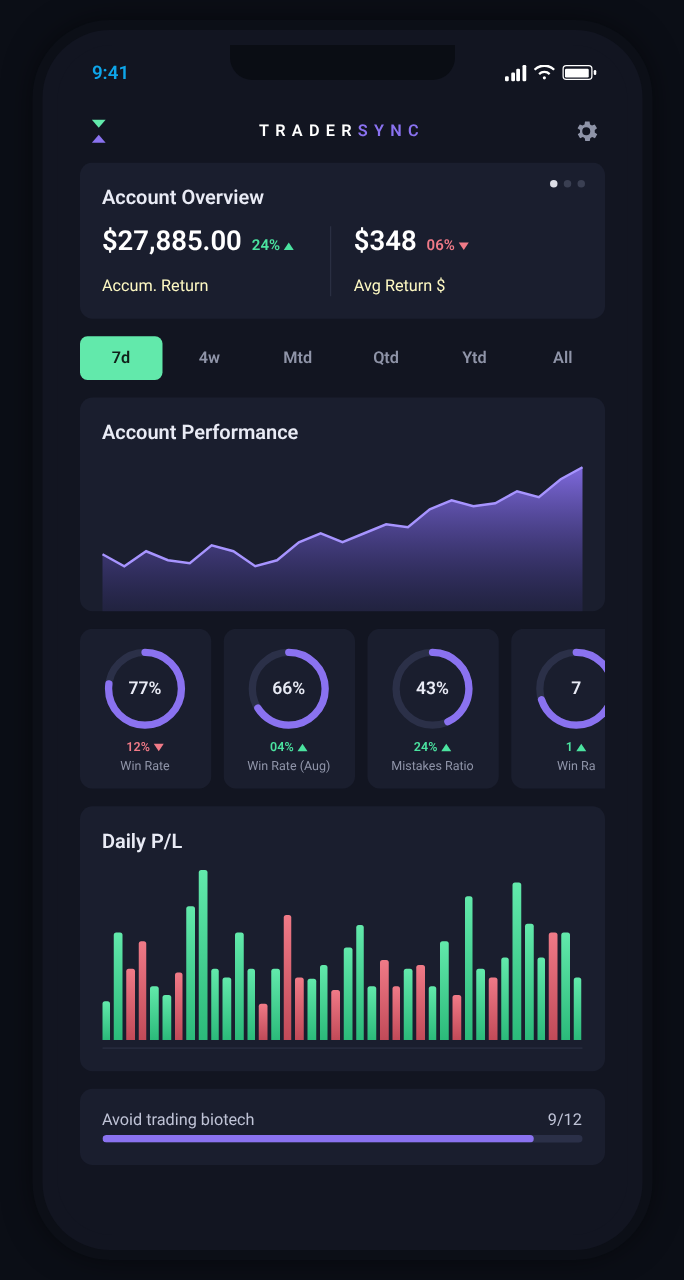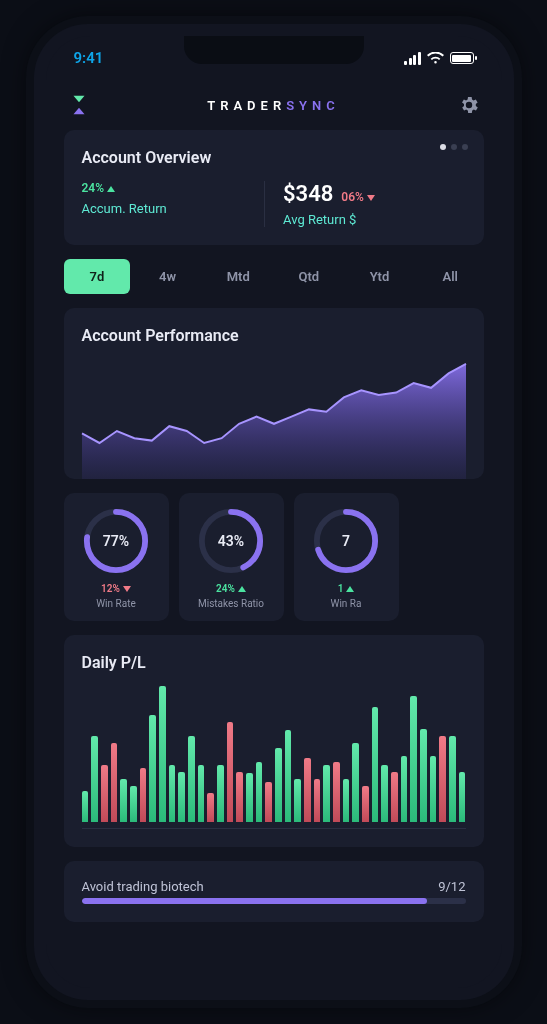--- a/index.html
+++ b/index.html
@@ -99,21 +99,21 @@
   .card h3 { font-size: 16px; font-weight: 600; color: #e9ebf5; margin-bottom: 14px; }
   .overview-row{ display:flex; }
   .overview-col{ flex:1; }
   .overview-col:last-child{ padding-left:18px; border-left:1px solid #2a2f42;}
   .big-val { font-size: 22px; font-weight: 600; color: #fff; display:flex; align-items:baseline; gap:8px;}
   .pct { font-size: 12px; font-weight:600;}
   .pct.up { color: #4be3a0; }
   .pct.down { color: #f07a87; }
   .tri-up{ width:0;height:0;border-left:4px solid transparent;border-right:4px solid transparent;border-bottom:6px solid currentColor;display:inline-block;margin-left:3px;}
   .tri-down{ width:0;height:0;border-left:4px solid transparent;border-right:4px solid transparent;border-top:6px solid currentColor;display:inline-block;margin-left:3px;}
-  .sublabel { font-size: 13px; color: #5eead4; margin-top: 6px; }
+  .sublabel { font-size: 13px; color: #fef9c3; margin-top: 16px; }
 
   .range-tabs {
     display: flex;
     gap: 4px;
     padding: 0 0;
     margin-bottom: 14px;
     align-items: center;
     justify-content: space-between;
   }
   .range-tab {
@@ -205,20 +205,21 @@
         <div class="card">
           <div class="page-dots">
             <span class="active"></span>
               <span></span>
               <span></span>
           </div>
           <h3>Account Overview</h3>
           <div class="overview-row">
             <div class="overview-col">
               <div class="big-val">
+                <span>$27,885.00</span>
                 <span class="pct up"><span>24%</span><i class="tri-up"></i></span>
               </div>
               <div class="sublabel">Accum. Return</div>
             </div>
             <div class="overview-col">
               <div class="big-val">
                 <span>$348</span>
                 <span class="pct down"><span>06%</span><i class="tri-down"></i></span>
               </div>
               <div class="sublabel">Avg Return $</div>
@@ -260,20 +261,31 @@
         </svg>
         <div class="ring-txt">77%</div>
       </div>
       <div class="gauge-pct pct down">12%<i class="tri-down"></i></div>
       <div class="gauge-label">Win Rate</div>
     </div>
             <div class="gauge-card">
       <div class="gauge-ring">
         <svg viewBox="0 0 70 70">
           <circle class="ring-bg" cx="35" cy="35" r="30"></circle>
+          <circle class="ring-fg" cx="35" cy="35" r="30" stroke-dasharray="124.4070690821558 188.49555921538757"></circle>
+        </svg>
+        <div class="ring-txt">66%</div>
+      </div>
+      <div class="gauge-pct pct up">04%<i class="tri-up"></i></div>
+      <div class="gauge-label">Win Rate (Aug)</div>
+    </div>
+            <div class="gauge-card">
+      <div class="gauge-ring">
+        <svg viewBox="0 0 70 70">
+          <circle class="ring-bg" cx="35" cy="35" r="30"></circle>
           <circle class="ring-fg" cx="35" cy="35" r="30" stroke-dasharray="81.05309046261665 188.49555921538757"></circle>
         </svg>
         <div class="ring-txt">43%</div>
       </div>
       <div class="gauge-pct pct up">24%<i class="tri-up"></i></div>
       <div class="gauge-label">Mistakes Ratio</div>
     </div>
             <div class="gauge-card">
       <div class="gauge-ring">
         <svg viewBox="0 0 70 70">

